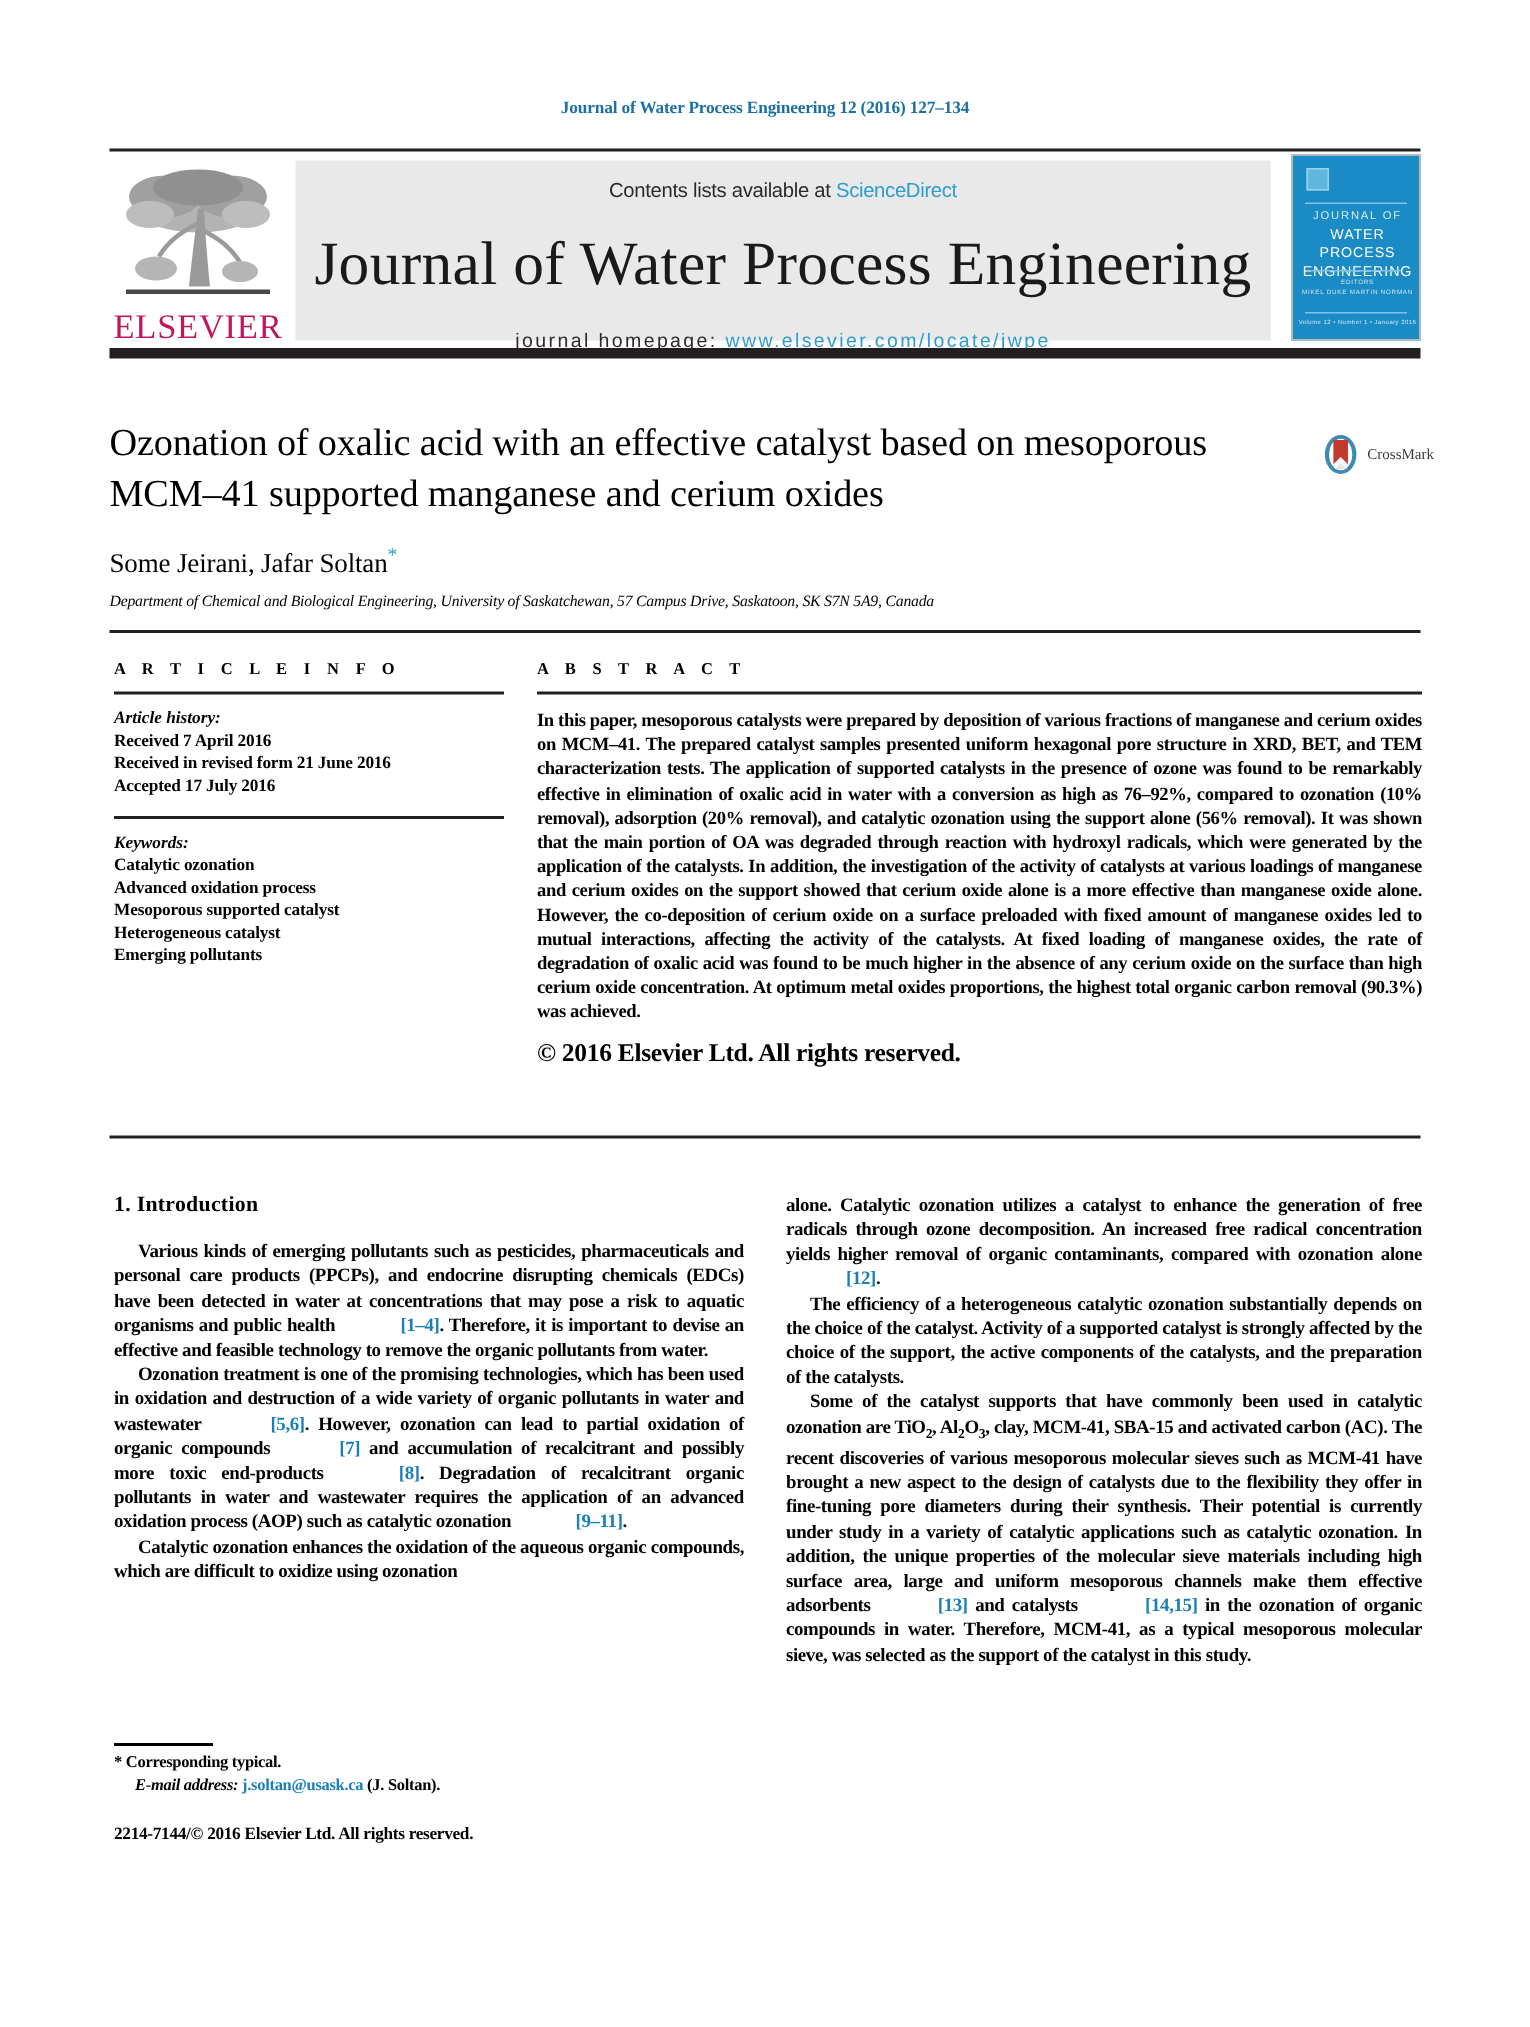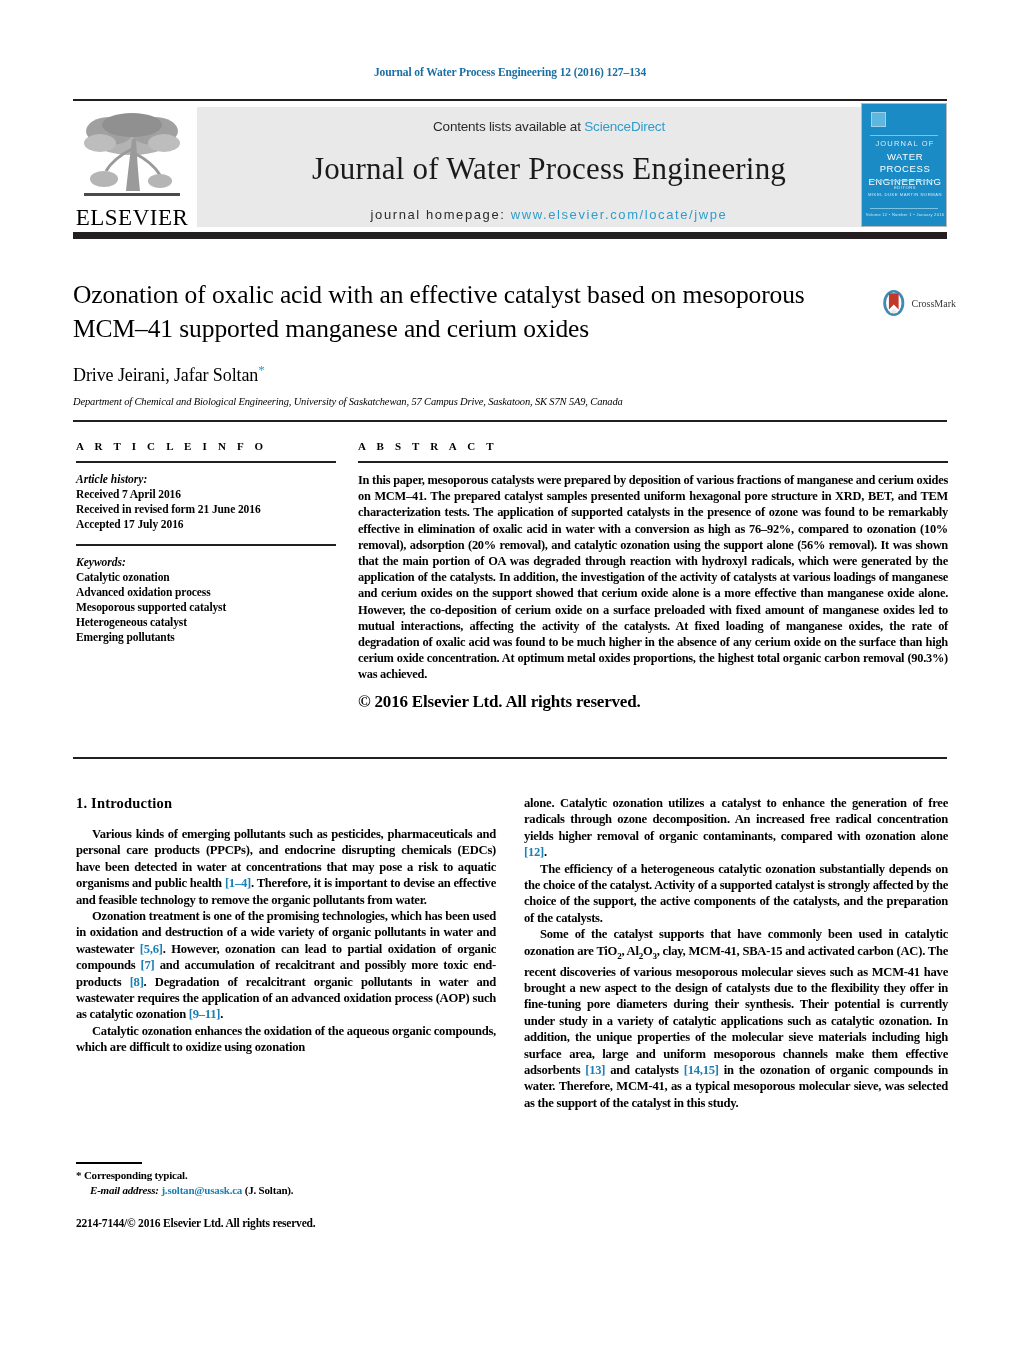--- a/index.html
+++ b/index.html
@@ -71,51 +71,50 @@
     display: flex;
     flex-direction: column;
     align-items: center;
     justify-content: flex-end;
   }
   .tree-svg { display:block; }
   .elsevier-wordmark {
     font-family: "Liberation Serif", serif;
     font-size: 23px;
     letter-spacing: 0.5px;
-    color: #000000;
+    color: #be185d;
     line-height: 1;
     margin-top: 1px;
     font-weight: 400;
   }
 
   .journal-band {
     position: absolute;
     top: 8px;
     left: 124px;
     width: 650px;
     height: 120px;
     background: #e9e9e9;
     display: flex;
     flex-direction: column;
     align-items: center;
     justify-content: flex-start;
-    padding-left: 27px;
   }
   .contents-line {
     margin-top: 12px;
     font-family: "Liberation Sans", sans-serif;
     font-size: 13.5px;
     color: #2b2b2b;
     letter-spacing: -0.2px;
   }
   .contents-line .sd-link { color: #2e9ccc; }
   .journal-name {
     margin-top: 17px;
     font-family: "Liberation Serif", serif;
-    font-size: 31px;
+    font-size: 41px;
     color: #1a1a1a;
     letter-spacing: 0.2px;
   }
   .homepage-line {
     margin-top: 20px;
     font-family: "Liberation Sans", sans-serif;
     font-size: 13px;
     letter-spacing: 1.6px;
     color: #2b2b2b;
   }
@@ -323,21 +322,21 @@
     margin: 0;
     font-family: "Liberation Serif", serif;
     font-weight: bold;
     font-size: 12.6px;
     line-height: 16.4px;
     text-align: justify;
     text-indent: 16px;
     letter-spacing: -0.25px;
   }
   .col-right p.nostart { text-indent: 0; }
-  .ref { color: #1a7fb5; }
+  .ref { color: #1a7fb5; margin-left: 40px; }
 
   
   .foot-rule {
     position: absolute;
     top: 1162px;
     left: 76px;
     width: 66px;
     height: 1.5px;
     background: #000;
   }
@@ -427,21 +426,21 @@
       <div class="cover-rule-c"></div>
       <div class="cover-foot">Volume 12 • Number 1 • January 2016</div>
     </div>
 
     <div class="masthead-rule-bottom"></div>
   </div>
 
   <div class="title-block">
     <h1 class="paper-title">Ozonation of oxalic acid with an effective catalyst based on mesoporous MCM–41 supported manganese and cerium oxides</h1>
     <div class="authors">
-      <span>Drive Jeirani, Jafar Soltan</span><span class="star">*</span>
+      <span>Some Jeirani, Jafar Soltan</span><span class="star">*</span>
     </div>
     <div class="affiliation">Department of Chemical and Biological Engineering, University of Saskatchewan, 57 Campus Drive, Saskatoon, SK S7N 5A9, Canada</div>
   </div>
 
   <div class="crossmark">
     <svg width="34" height="34" viewBox="0 0 34 34">
       <ellipse cx="17" cy="17" rx="13" ry="16" fill="#3f8ab5"></ellipse>
       <ellipse cx="17" cy="17" rx="9.5" ry="13" fill="#ffffff"></ellipse>
       <path d="M11 5 h12 v20 l-6 -6 l-6 6 Z" fill="#c0392b"></path>
       <path d="M17 24 l5 5 h-10 Z" fill="#e8e8e8"></path>

